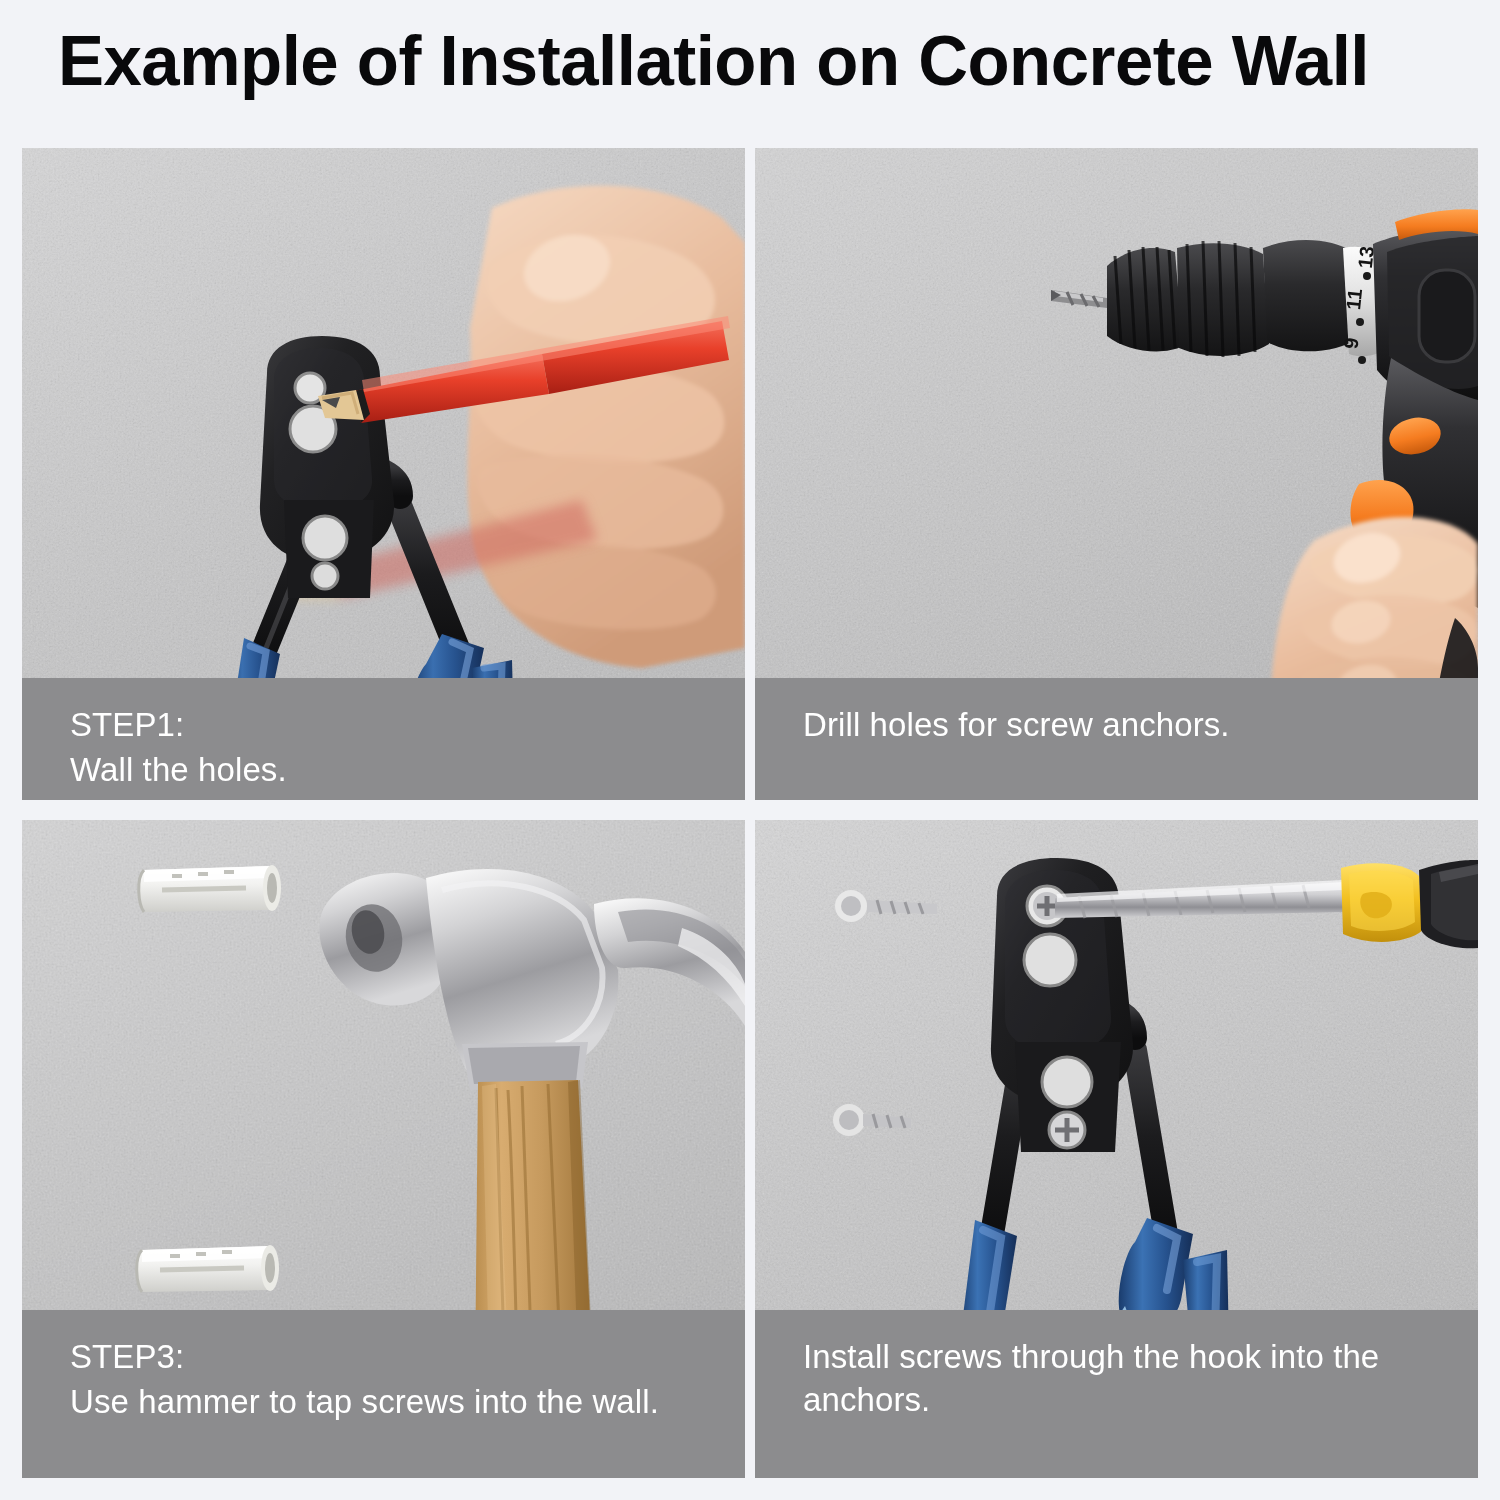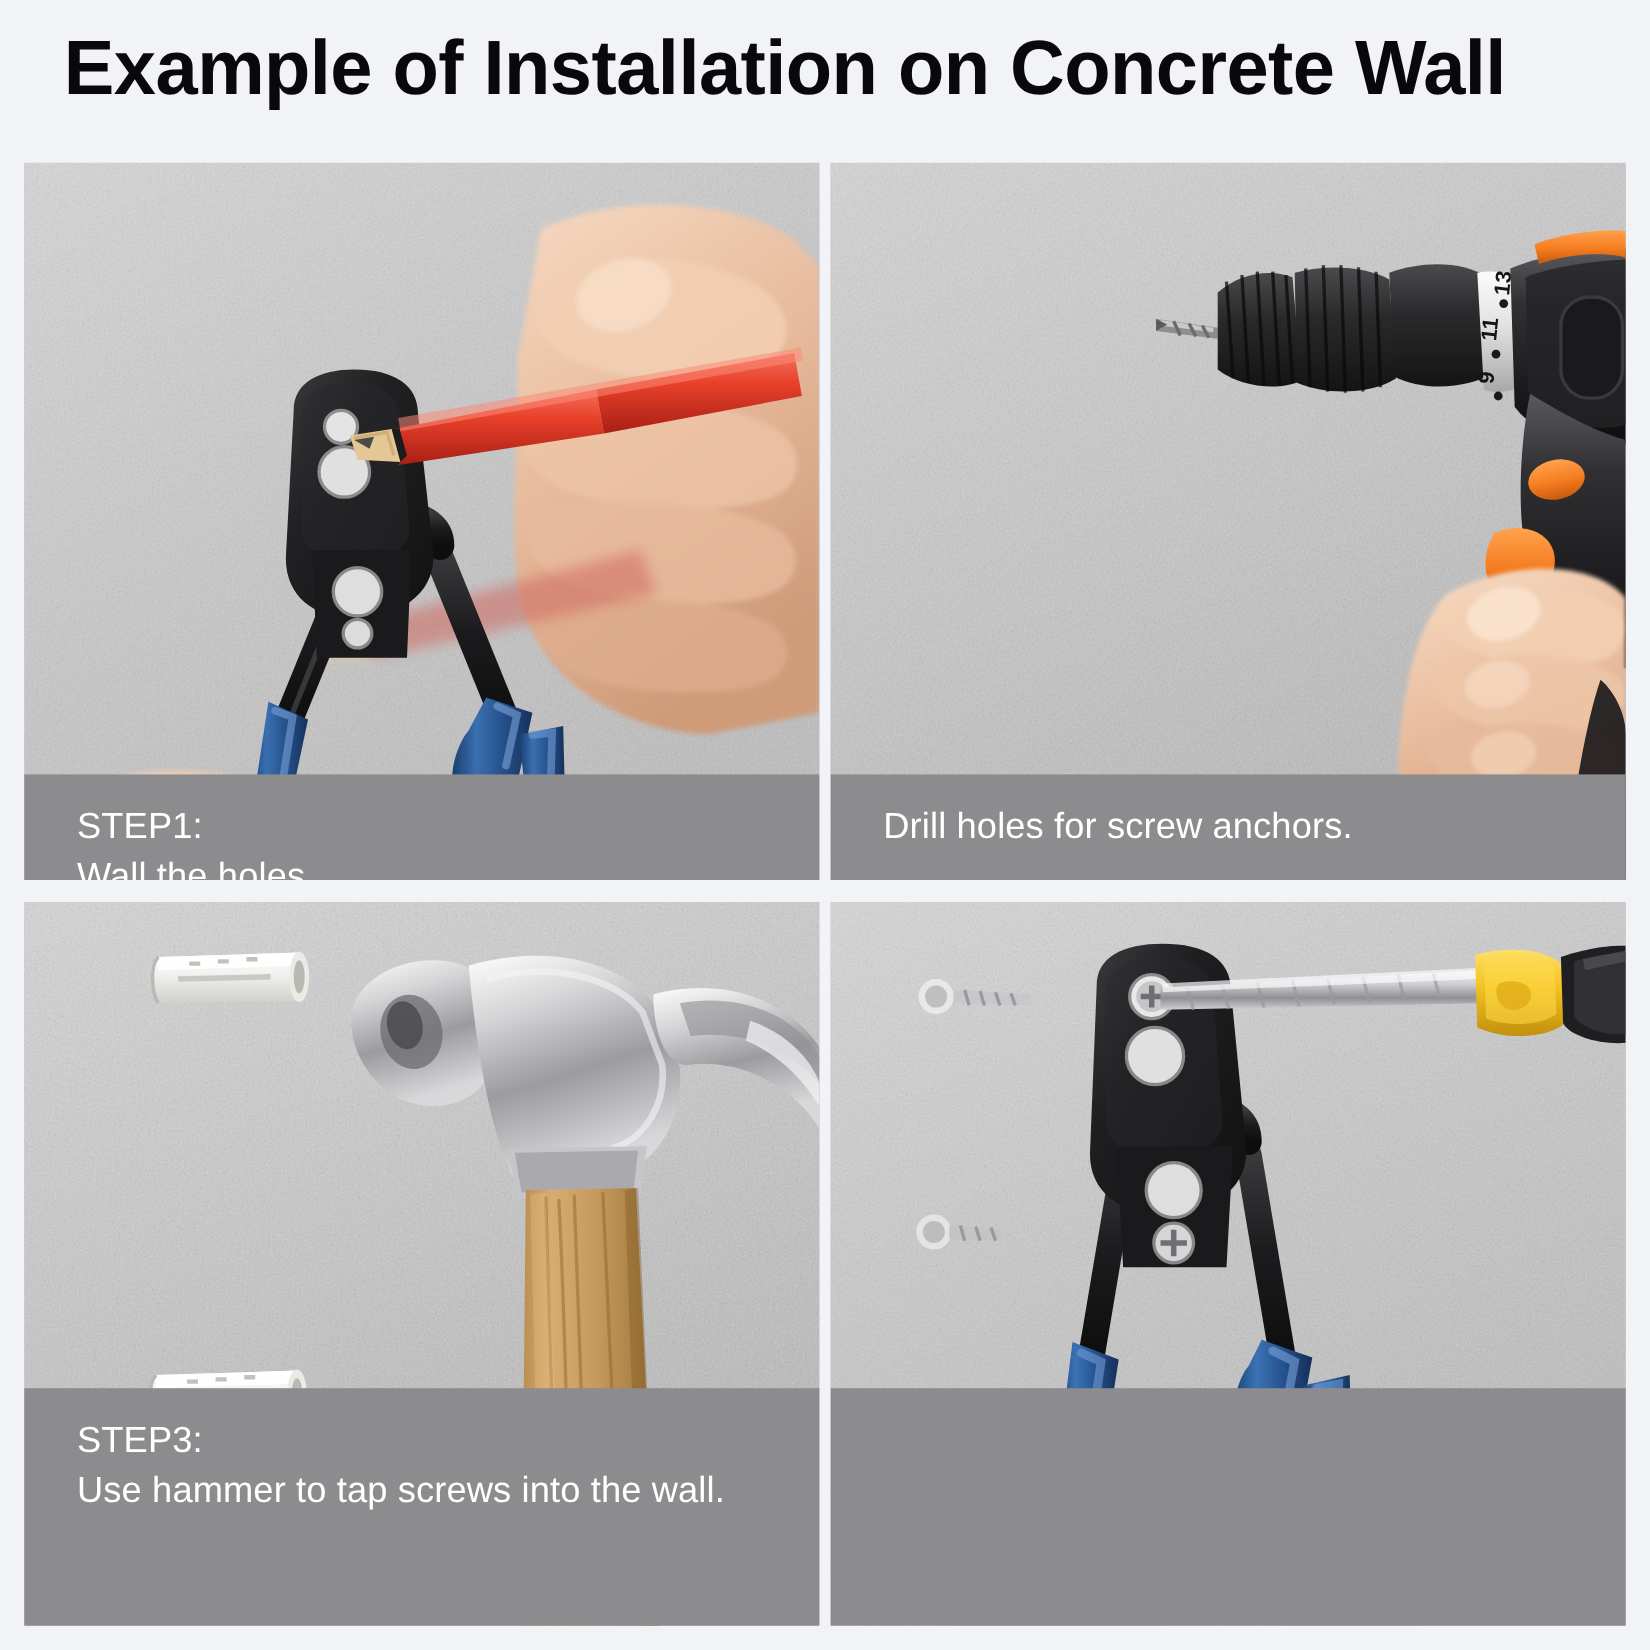--- a/index.html
+++ b/index.html
@@ -56,22 +56,22 @@
   .photo svg { display: block; width: 100%; height: 100%; }
 
   .caption {
     position: absolute;
     left: 0; right: 0; bottom: 0;
     background: #8c8c8e;
     color: #ffffff;
     padding: 26px 44px 24px 48px;
     box-sizing: border-box;
   }
-  .cap-r1 { height: 96px; }
-  .cap-r2 { height: 216px; margin-top: 48px; }
+  .cap-r1 { height: 122px; }
+  .cap-r2 { height: 168px; margin-top: 48px; }
   .caption .line {
     font-size: 33px;
     line-height: 1.30;
     white-space: pre-line;
     letter-spacing: 0.1px;
   }
   .caption .step { margin-bottom: 2px; }
 </style>
 </head>
 <body>
@@ -585,16 +585,17 @@
         <g filter="url(#soft4)">
           <path d="M120 560 C190 528 268 532 314 562 C344 582 340 640 302 658 L110 658 Z" fill="url(#skinG4)"></path>
           <path d="M140 586 C200 566 264 572 296 594" stroke="#d9a987" stroke-width="5" opacity="0.5" fill="none"></path>
         </g>
         <g filter="url(#soft4)">
           <path d="M408 598 C452 572 508 572 538 596 C564 616 558 658 526 658 L410 658 Z" fill="url(#skinG4)"></path>
         </g>
       </svg>
     </div>
     <div class="caption cap-r2">
+      <div class="line">Install screws through the hook into the anchors.</div>
     </div>
   </div>
 
 </div>
 
 </body></html>

